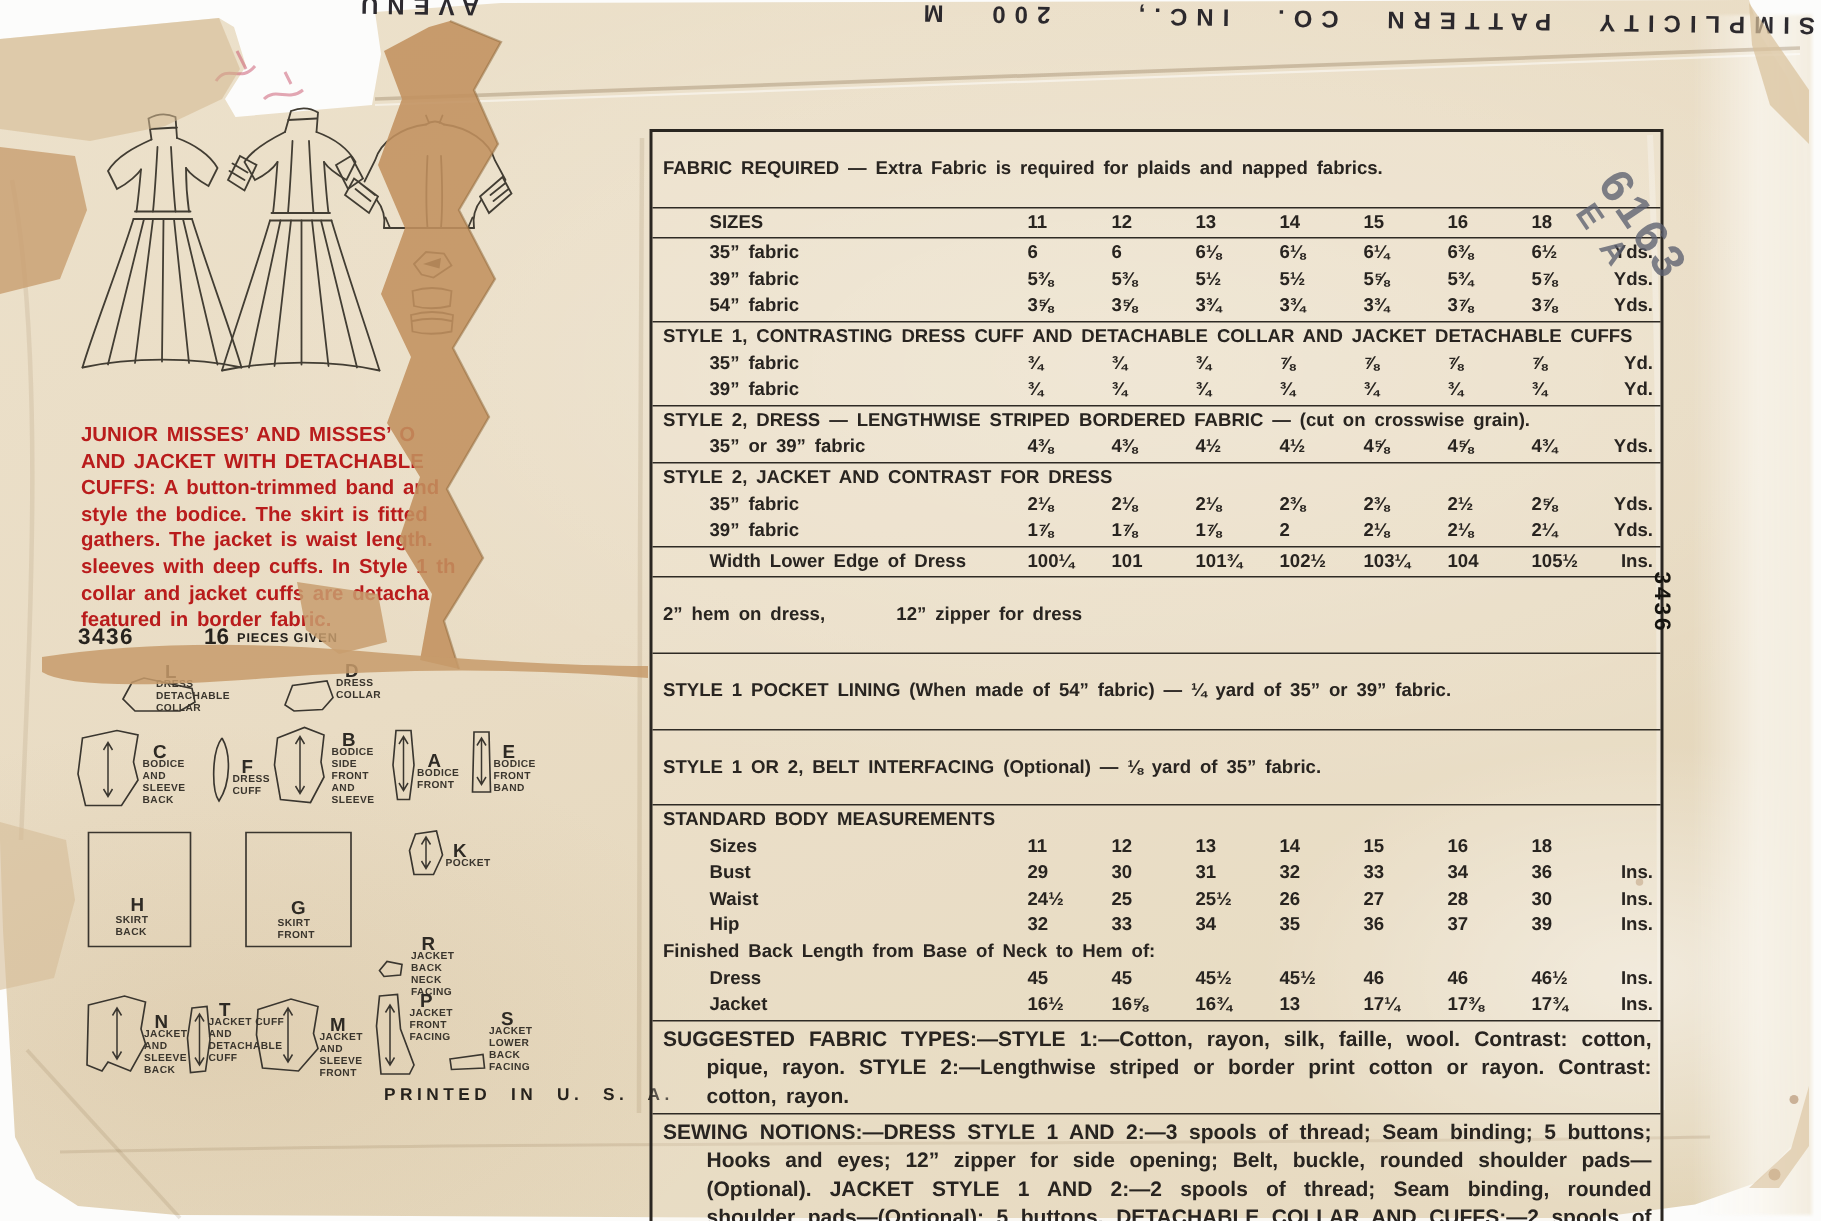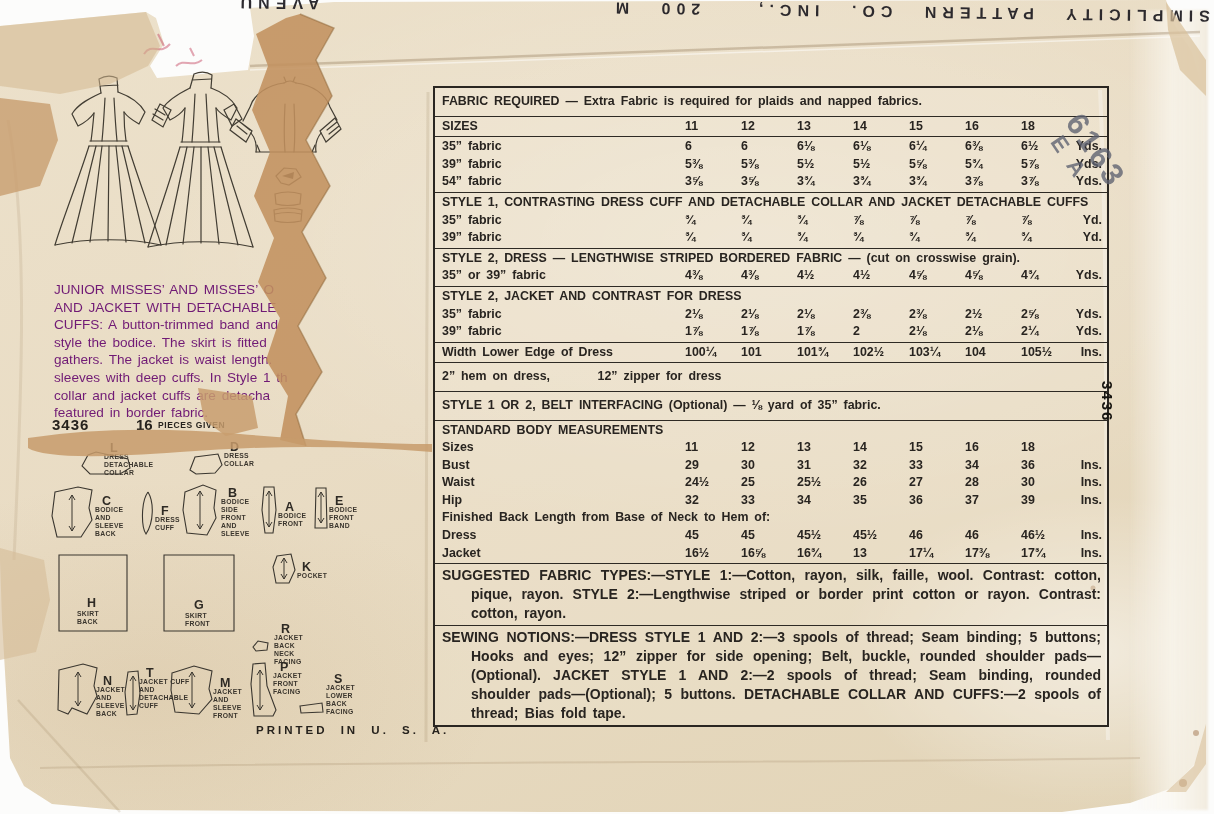--- a/index.html
+++ b/index.html
@@ -16,21 +16,21 @@
       248px 70px,254px 36px,250px 8px,334px 2px,1166px 0px,1174px 24px,1192px 52px,
       1202px 88px,1206px 240px,1206px 724px,1196px 762px,1172px 788px,1130px 803px,
       1062px 812px,540px 812px,118px 810px,52px 804px,24px 786px,10px 758px,2px 620px,0px 560px);}
   .rightstrip{position:absolute;left:1128px;top:10px;width:80px;height:800px;
     background:linear-gradient(90deg,rgba(255,255,255,0),rgba(250,247,240,.75) 55%,#f2ecdf);
     filter:blur(1px);}
   
   .flaptext{position:absolute;left:238px;top:-3px;width:972px;height:25px;line-height:26px;
     transform:rotate(180.8deg);font-weight:700;font-size:16px;letter-spacing:6px;word-spacing:16px;
     white-space:pre;color:#1c1a20;opacity:.92;overflow:hidden;}
-  .desc{position:absolute;color:#701a75;font-weight:400;white-space:pre-line;}
+  .desc{position:absolute;color:#b91c1c;font-weight:700;white-space:pre-line;}
   #desc-left{left:54px;top:281px;width:252px;font-size:13.6px;line-height:17.6px;word-spacing:2px;}
   #desc-right{left:286px;top:287px;width:132px;font-size:13.6px;line-height:17.6px;text-align:center;}
   .pieces-head{position:absolute;color:#26221d;font-weight:700;}
   #pieces-num{left:52px;top:416px;font-size:15px;letter-spacing:1px;}
   #pieces-count{left:136px;top:416px;font-size:15px;}
   #pieces-lbl{left:158px;top:420px;font-size:8.5px;letter-spacing:.6px;}
   #printed-usa{position:absolute;left:256px;top:724px;font-size:11.5px;font-weight:700;
     letter-spacing:3px;word-spacing:7px;color:#26221d;}
   
   #pieces-layer{position:absolute;inset:0;}
@@ -38,24 +38,24 @@
   .pletter{position:absolute;font-size:12.5px;font-weight:700;color:#2e2a24;}
   .plabel{position:absolute;font-size:6.8px;line-height:8px;font-weight:700;
     letter-spacing:.3px;color:#3a352d;}
   
   #fabric-table{position:absolute;left:433px;top:86px;width:672px;
     border:2px solid #2a2621;color:#282420;word-spacing:2.5px;background:rgba(243,236,221,.25);}
   .tsec{border-top:1.6px solid #2e2a24;padding:1px 0;}
   .tsec:first-child{border-top:none;}
   .trow{display:grid;grid-template-columns:248px repeat(7,56px) 1fr;
     line-height:17.6px;font-size:12.4px;font-weight:700;}
-  .trow .lbl{padding-left:7px;white-space:nowrap;}
+  .trow .lbl{padding-left:7px;white-space:nowrap;margin-left:31px;}
   .trow .val{text-align:left;padding-left:2px;}
   .trow .unit{text-align:right;padding-right:5px;}
-  .ttext{font-size:12.4px;font-weight:700;line-height:17.6px;padding:4px 7px;white-space:pre;}
+  .ttext{font-size:12.4px;font-weight:700;line-height:17.6px;padding:15px 7px;white-space:pre;}
   .thead-line,.tnote{font-size:12.4px;font-weight:700;line-height:17.6px;padding:0 7px;}
   .tpara{font-size:14px;font-weight:700;line-height:19px;padding:1px 6px 1px 36px;
     text-indent:-29px;text-align:justify;}
   
   #handstamp{position:absolute;left:1086px;top:108px;transform:rotate(56deg);
     transform-origin:top left;color:rgba(92,96,112,.78);font-weight:700;line-height:1;}
   #handstamp .l1{font-size:31px;letter-spacing:3px;}
   #handstamp .l2{font-size:22px;letter-spacing:4px;padding-left:8px;}
   #side-num{position:absolute;left:1099px;top:381px;writing-mode:vertical-rl;
     font-size:15px;font-weight:700;letter-spacing:2px;color:#16140f;}
@@ -378,20 +378,23 @@
           <div class="val">103¼</div>
           <div class="val">104</div>
           <div class="val">105½</div>
           <div class="unit">Ins.</div>
         </div>
       </div>
       <div class="tsec">
         <div class="ttext">2” hem on dress,        12” zipper for dress</div>
       </div>
       <div class="tsec">
+        <div class="ttext">STYLE 1 POCKET LINING (When made of 54” fabric) — ¼ yard of 35” or 39” fabric.</div>
+      </div>
+      <div class="tsec">
         <div class="ttext">STYLE 1 OR 2, BELT INTERFACING (Optional) — ⅛ yard of 35” fabric.</div>
       </div>
       <div class="tsec">
         <div class="thead-line">STANDARD BODY MEASUREMENTS</div>
         <div class="trow">
           <div class="lbl">Sizes</div>
           <div class="val">11</div>
           <div class="val">12</div>
           <div class="val">13</div>
           <div class="val">14</div>

